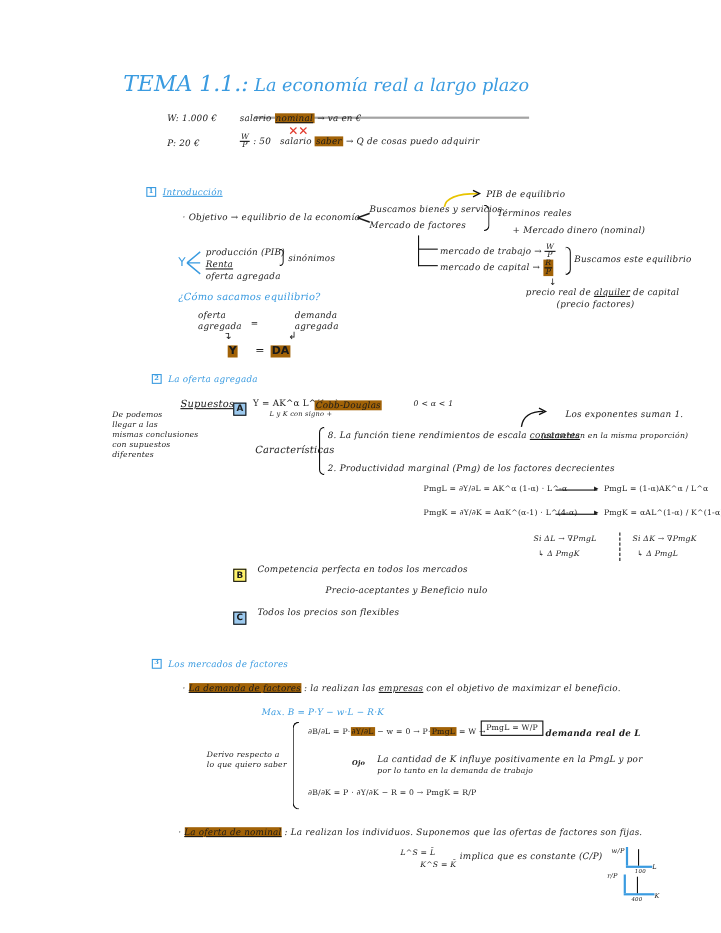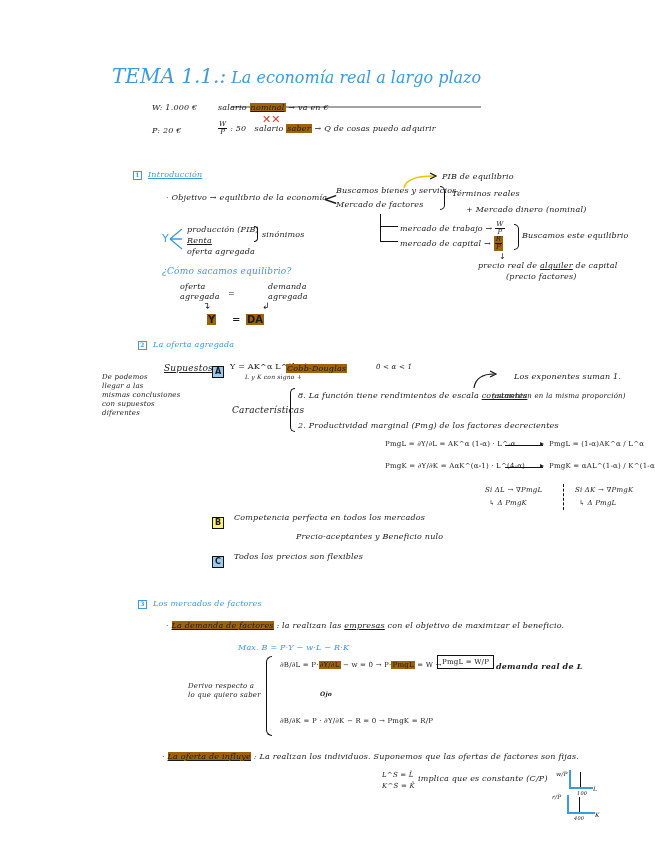--- a/index.html
+++ b/index.html
@@ -196,28 +196,30 @@
 <div class="abs hw" style="left:280px; top:661px; font-style:normal; font-size:7px;">
   <span>∂B/∂L = P·</span><span class="hl">∂Y/∂L</span>
   <span>− w = 0 → P·</span><span class="hl">PmgL</span>
   <span>= W →</span>
 </div>
 <div class="abs hw boxed" style="left:437px; top:655px; font-style:normal; font-size:7px;">PmgL = W/P</div>
 <div class="abs hw" style="left:496px; top:661px;font-weight:bold;">demanda real de L</div>
 
 <div class="abs hw" style="left:320px; top:690px; font-size:6px; font-weight:bold;">Ojo</div>
 <div class="abs hw" style="left:343px; top:686px; font-size:8px; line-height:10px;">
+  <div>La cantidad de K influye positivamente en la PmgL y por</div>
+    <div style="font-size:7px;">por lo tanto en la demanda de trabajo</div>
 </div>
 <div class="abs hw" style="left:280px; top:717px; font-style:normal; font-size:7px;">∂B/∂K = P · ∂Y/∂K − R = 0 → PmgK = R/P</div>
 
 <div class="abs hw" style="left:162px; top:752px;">
-  · <span class="hl-soft underline">La oferta de influye</span>
+  · <span class="hl-soft underline">La oferta de nominal</span>
   <span>: La realizan los individuos. Suponemos que las ofertas de factores son fijas.</span>
 </div>
-<div class="abs hw" style="left:382px; top:771px; font-size:7px;text-align:right;">L^S = L̄</div>
+<div class="abs hw" style="left:364px; top:771px; font-size:7px;text-align:right;">L^S = L̄</div>
 <div class="abs hw" style="left:382px; top:782px; font-size:7px;">K^S = K̄</div>
 <div class="abs hw" style="left:418px; top:774px;">implica que es constante (C/P)</div>
 
 <div class="abs hw" style="left:556px; top:770px; font-size:6px;">w/P</div>
 <div class="bline" style="left:569px; top:770px; width:1.5px; height:17px;"></div>
 <div class="bline" style="left:569px; top:787px; width:24px; height:1.5px;"></div>
 <div class="line" style="left:580px; top:772px; width:1.2px; height:15px;"></div>
 <div class="abs hw" style="left:577px; top:790px; font-size:5px;">100</div>
 <div class="abs hw" style="left:593px; top:785px; font-size:6px;">L</div>
 

